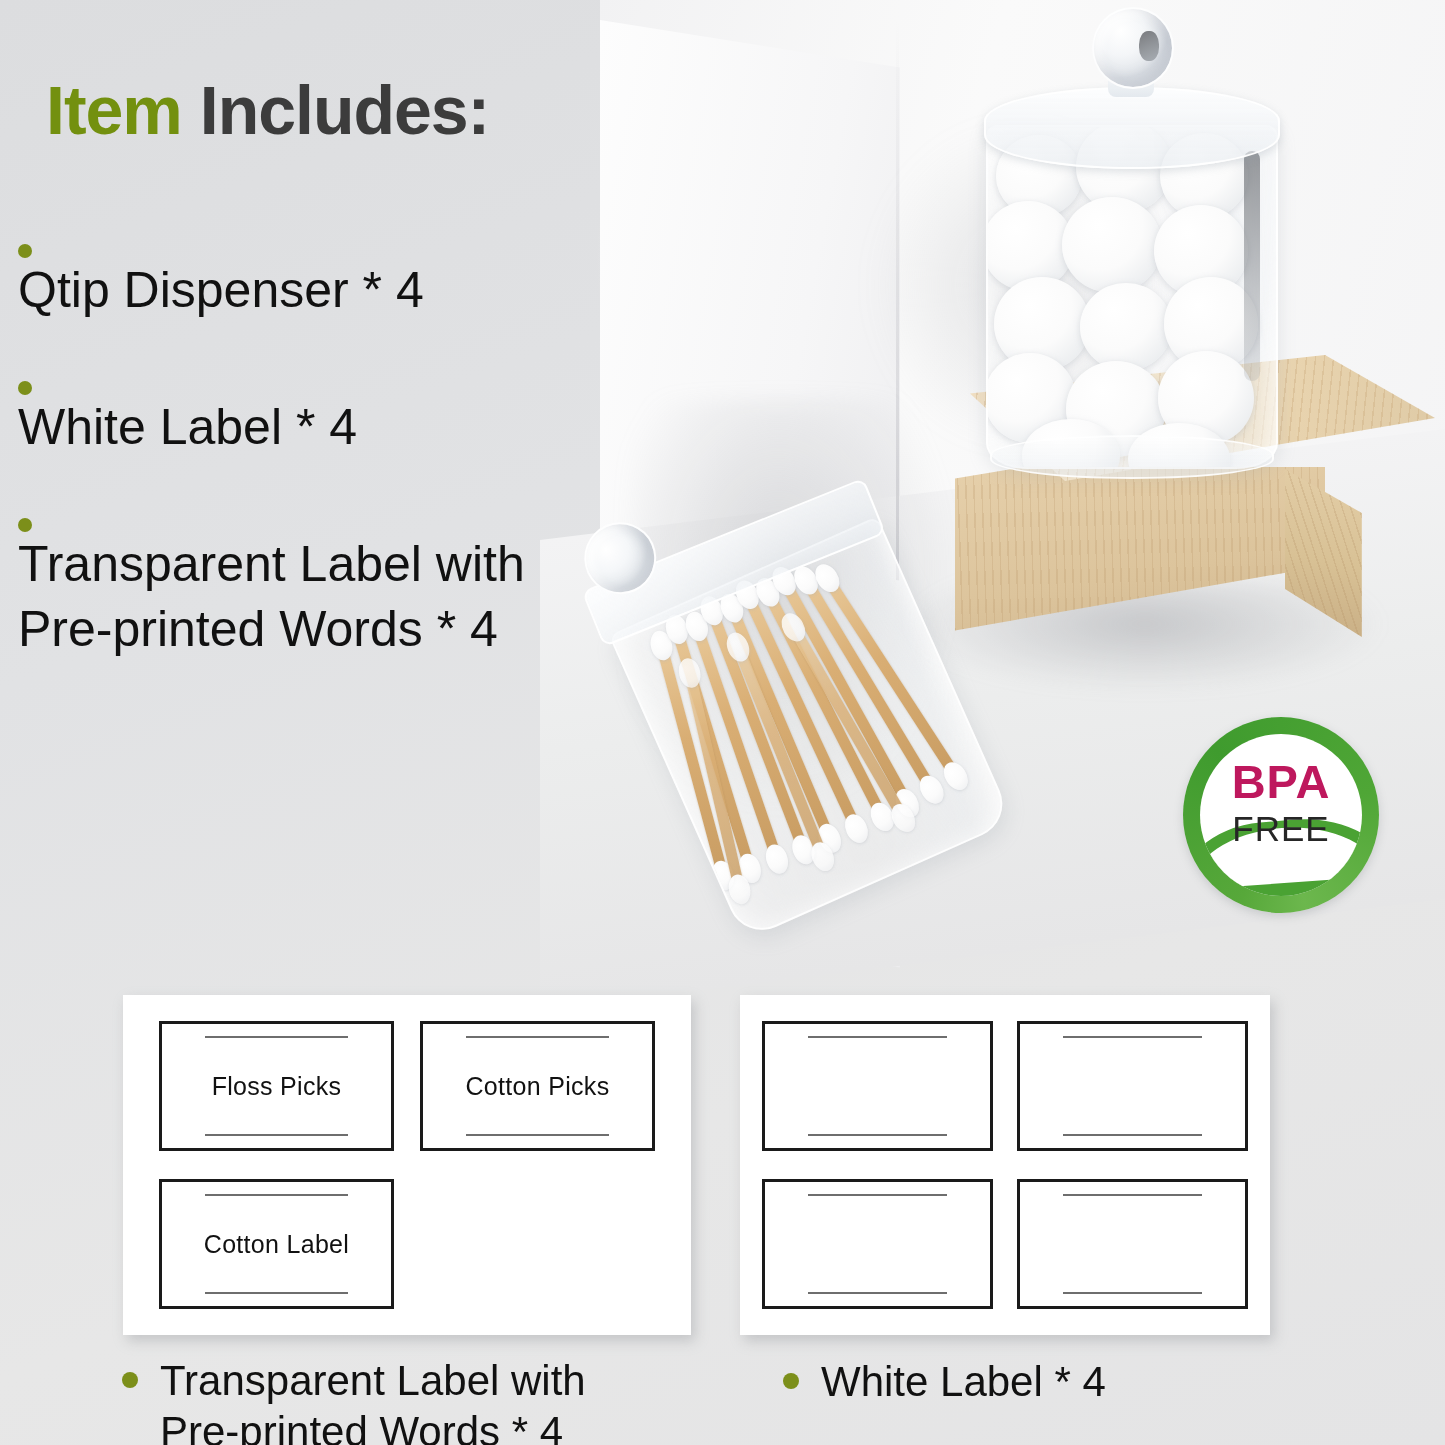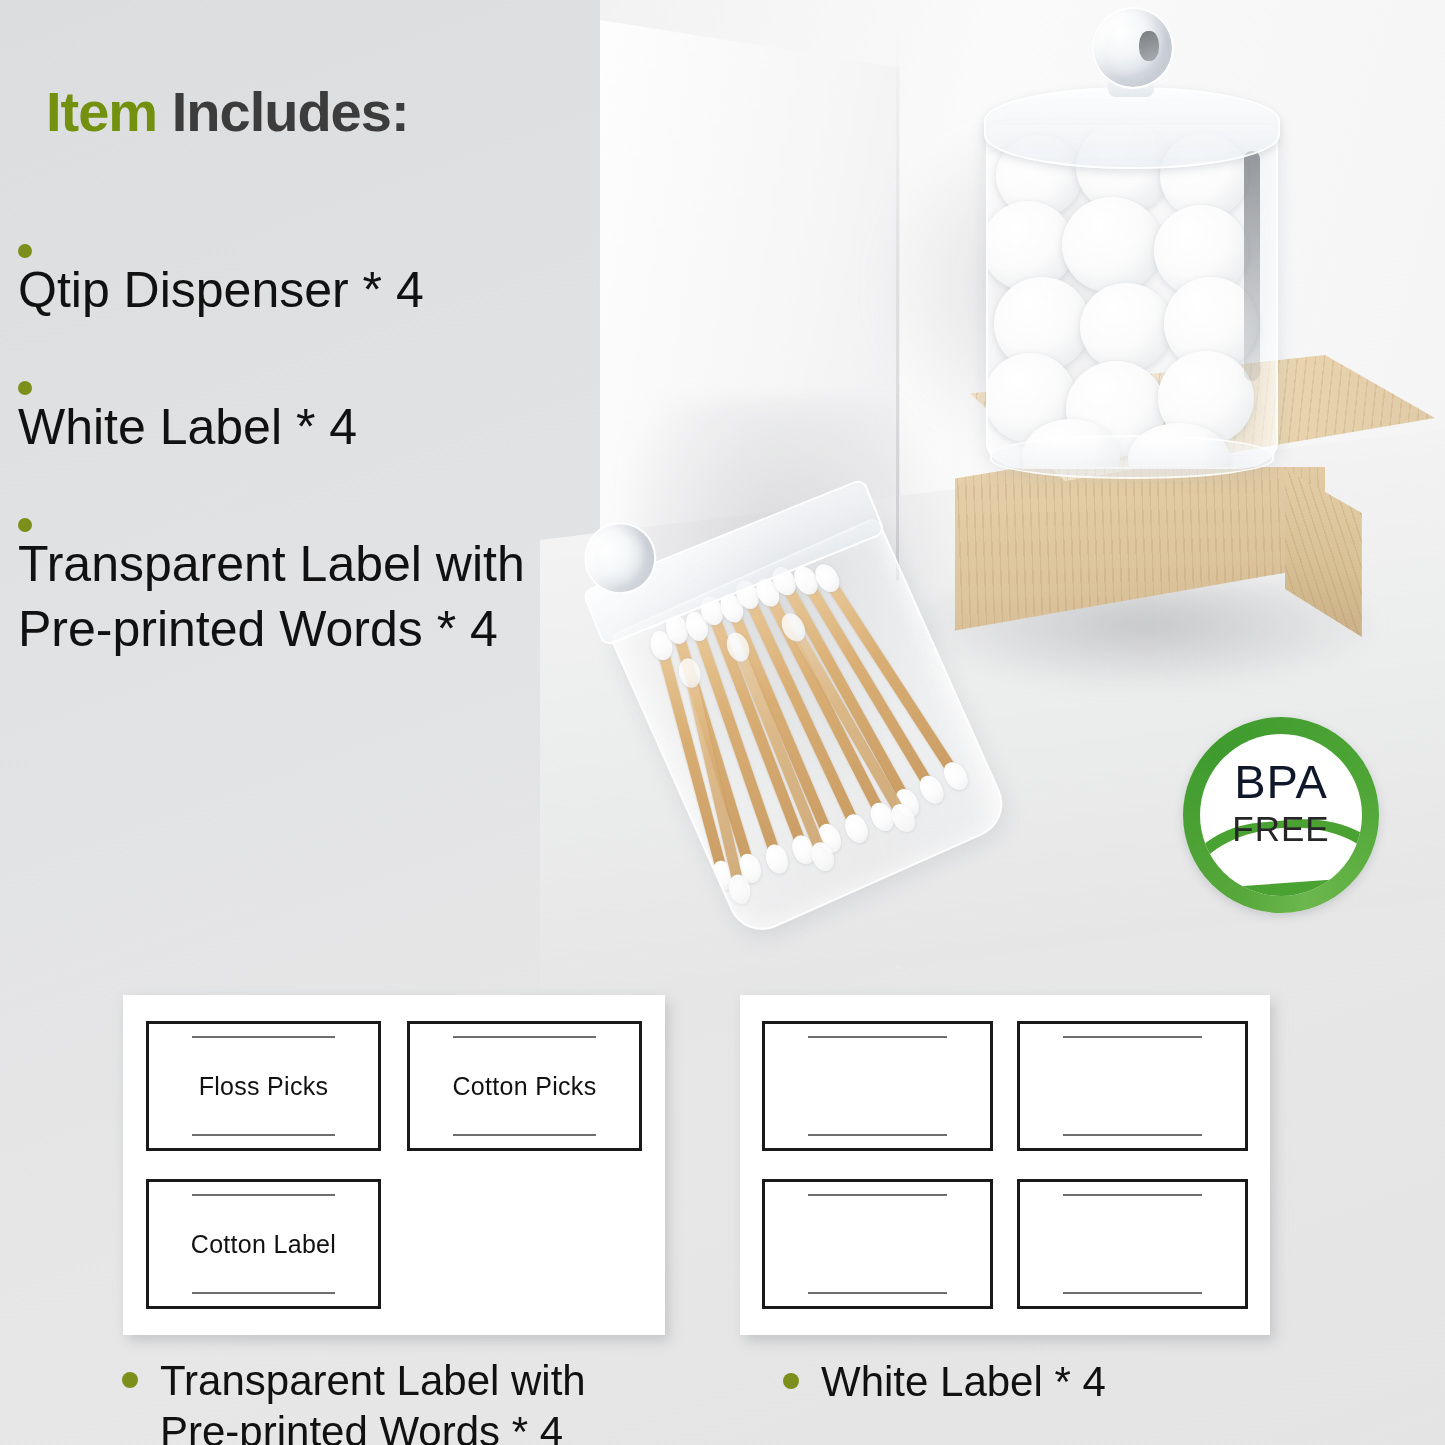--- a/index.html
+++ b/index.html
@@ -169,27 +169,27 @@
     transform:rotate(-5deg);
   }
   .bpa .leaf2{
     position:absolute;left:-6%;bottom:8%;width:116%;height:34%;
     background:#ffffff;border-radius:50% 50% 0 0 / 100% 100% 0 0;
     transform:rotate(-4deg);
   }
   .bpa .txt{
     position:absolute;left:0;right:0;top:24px;text-align:center;line-height:1;
   }
-  .bpa .bpa-top{font-size:47px;font-weight:normal;color:#0f172a;letter-spacing:1px;display:block;}
+  .bpa .bpa-top{font-size:47px;font-weight:bold;color:#be185d;letter-spacing:1px;display:block;}
   .bpa .bpa-bot{font-size:35px;font-weight:500;color:#262626;letter-spacing:1px;display:block;margin-top:6px;}
 
   
   .headline{
-    position:absolute;left:46px;top:84px;
-    font-size:56px;font-weight:bold;line-height:1;letter-spacing:-1px;
+    position:absolute;left:46px;top:76px;
+    font-size:68px;font-weight:bold;line-height:1;letter-spacing:-1px;
     white-space:nowrap;
   }
   .headline .hl-green{color:#73900f;}
   .headline .hl-dark{color:#3c3c3c;}
 
   .bullets{position:absolute;left:18px;top:222px;width:640px;}
   .bullet{display:flex;align-items:flex-start;margin-bottom:36px;flex-direction:column;}
   .bullet .dot{
     width:14px;height:14px;border-radius:50%;background:#7c8f1a;
     margin-top:22px;margin-right:16px;flex:0 0 auto;
@@ -204,21 +204,21 @@
   }
   .green-note .gline{display:block;white-space:nowrap;}
   .green-note .gline.second{padding-left:22px;}
 
   
   .sheet{
     position:absolute;background:#ffffff;
     box-shadow:4px 6px 12px rgba(150,153,158,.42);
     display:grid;grid-template-columns:1fr 1fr;grid-template-rows:1fr 1fr;
   }
-  .sheet.left{left:123px;top:995px;width:522px;height:316px;padding:12px 10px;}
+  .sheet.left{left:123px;top:995px;width:522px;height:316px;padding:12px 23px;}
   .sheet.right{left:740px;top:995px;width:510px;height:316px;padding:12px 10px;}
   .cell{display:flex;align-items:center;justify-content:center;}
   .lbl{
     width:88%;height:78%;border:3px solid #1a1a1a;background:#fff;
     display:flex;flex-direction:column;align-items:center;justify-content:center;
     position:relative;
   }
   .lbl .rule{width:62%;height:2px;background:#6e6e6e;}
   .lbl .rule.top{margin-bottom:auto;margin-top:12px;}
   .lbl .rule.bot{margin-top:auto;margin-bottom:12px;}

